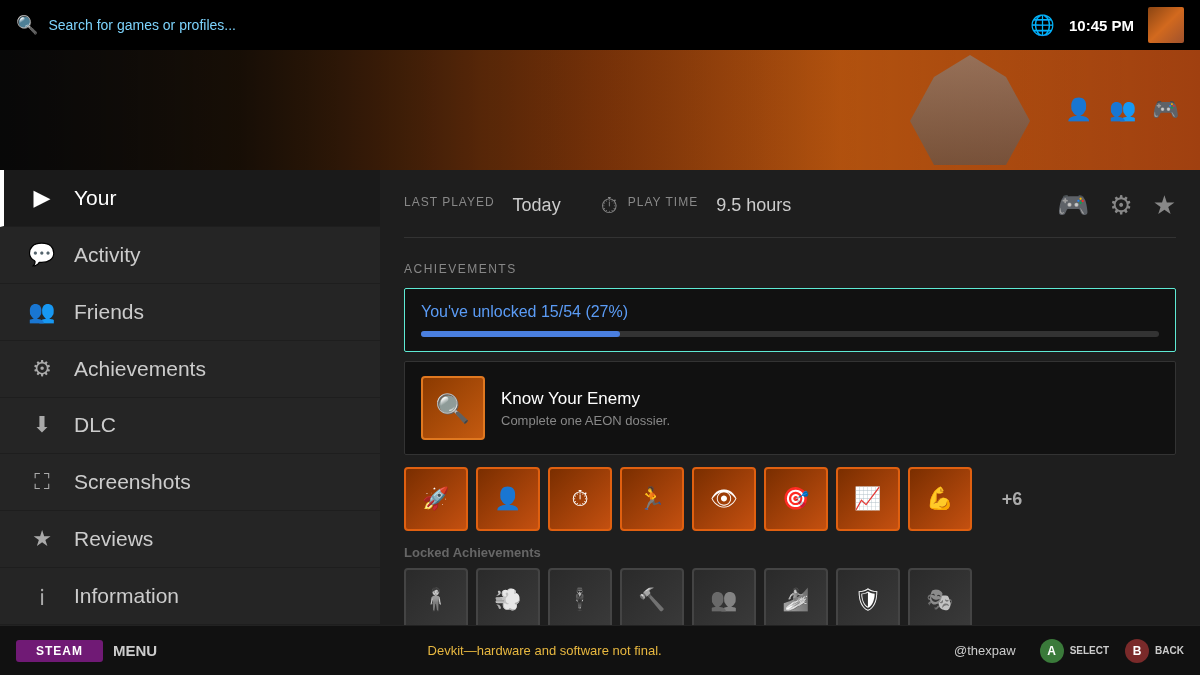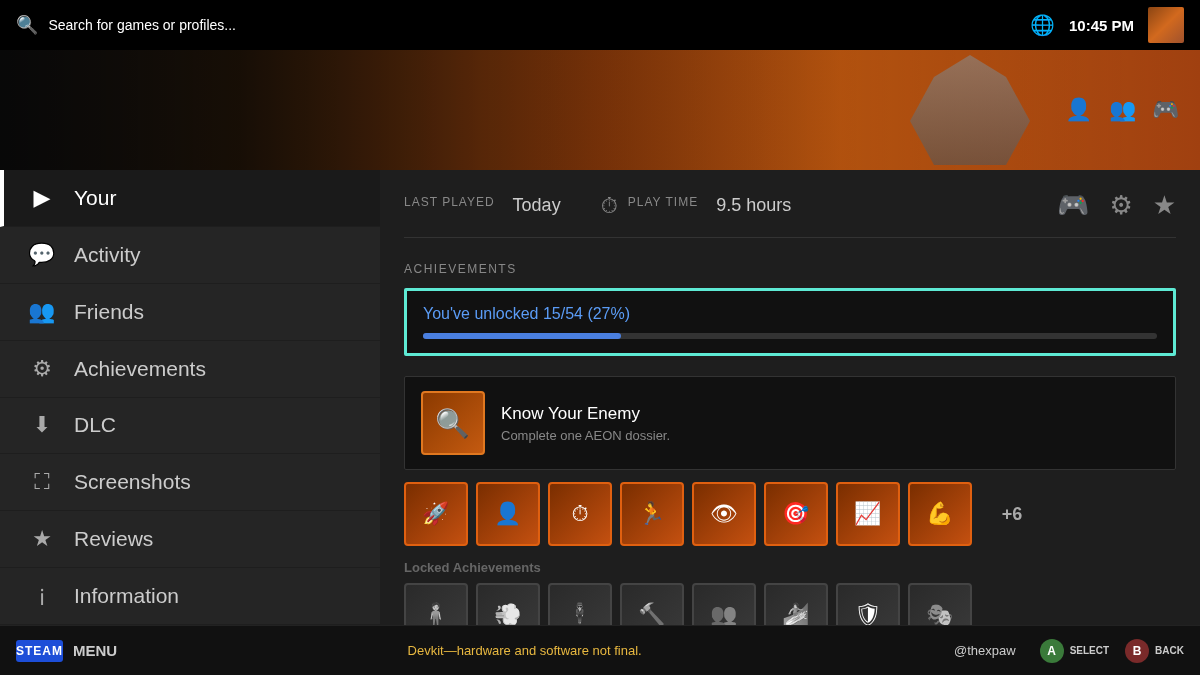--- a/index.html
+++ b/index.html
@@ -21,21 +21,21 @@
       align-items: center;
       padding: 0 16px;
       gap: 10px;
     }
     .search-icon-wrap {
       color: #fff;
       font-size: 18px;
     }
     .search-input-fake {
       flex: 1;
-      color: #ffffff;
+      color: #7dd3fc;
       font-size: 14px;
     }
     .top-bar-right {
       display: flex;
       align-items: center;
       gap: 14px;
     }
     .globe-icon { color: #aaa; font-size: 20px; }
     .top-bar-time { color: #fff; font-size: 15px; font-weight: bold; }
     .avatar-box {
@@ -155,24 +155,24 @@
     
     .section-title {
       font-size: 12px;
       color: #888;
       text-transform: uppercase;
       letter-spacing: 1.5px;
       margin-bottom: 12px;
     }
     .achievement-progress-box {
       background: #111;
-      border: 3px solid #5eead4;
+      border: 1px solid #5eead4;
       border-radius: 2px;
       padding: 14px 16px;
-      margin-bottom: 20px;
+      margin-bottom: 9px;
     }
     .achievement-progress-text {
       font-size: 16px;
       color: #ccc;
       margin-bottom: 10px;
     }
     .achievement-progress-text span { color: #5b9cf6; }
     .progress-bar-bg {
       width: 100%;
       height: 6px;
@@ -248,25 +248,25 @@
       width: 100%;
       height: 50px;
       background: #111;
       display: flex;
       align-items: center;
       padding: 0 16px;
       gap: 0;
       border-top: 1px solid #222;
     }
     .steam-badge {
-      background: #1d4ed8;
+      background: #701a75;
       color: #fff;
       font-size: 12px;
       font-weight: bold;
-      padding: 4px 0;
+      padding: 4px 20px;
       border-radius: 3px;
       letter-spacing: 1px;
       margin-right: 10px;
     }
     .bottom-menu-label {
       color: #ccc;
       font-size: 15px;
       font-weight: bold;
       margin-right: 24px;
     }

